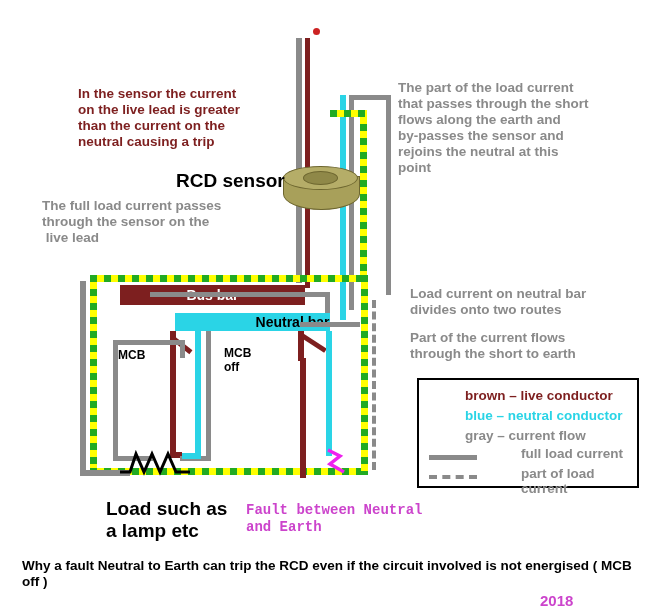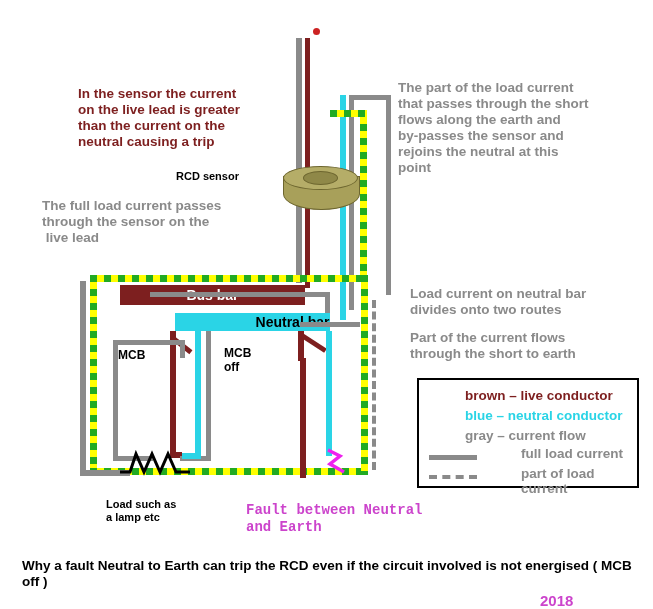--- a/index.html
+++ b/index.html
@@ -25,21 +25,21 @@
     font-size: 13.5px;
   }
   .t-gray {
     color: #8a8a8a;
     font-weight: bold;
     font-size: 13.5px;
   }
   .t-black-bold {
     color: #000000;
     font-weight: bold;
-    font-size: 11px;
+    font-size: 19px;
   }
   .t-magenta {
     color: #cc44cc;
     font-weight: bold;
     font-size: 14px;
   }
   .t-caption {
     color: #000000;
     font-weight: bold;
     font-size: 13.5px;

